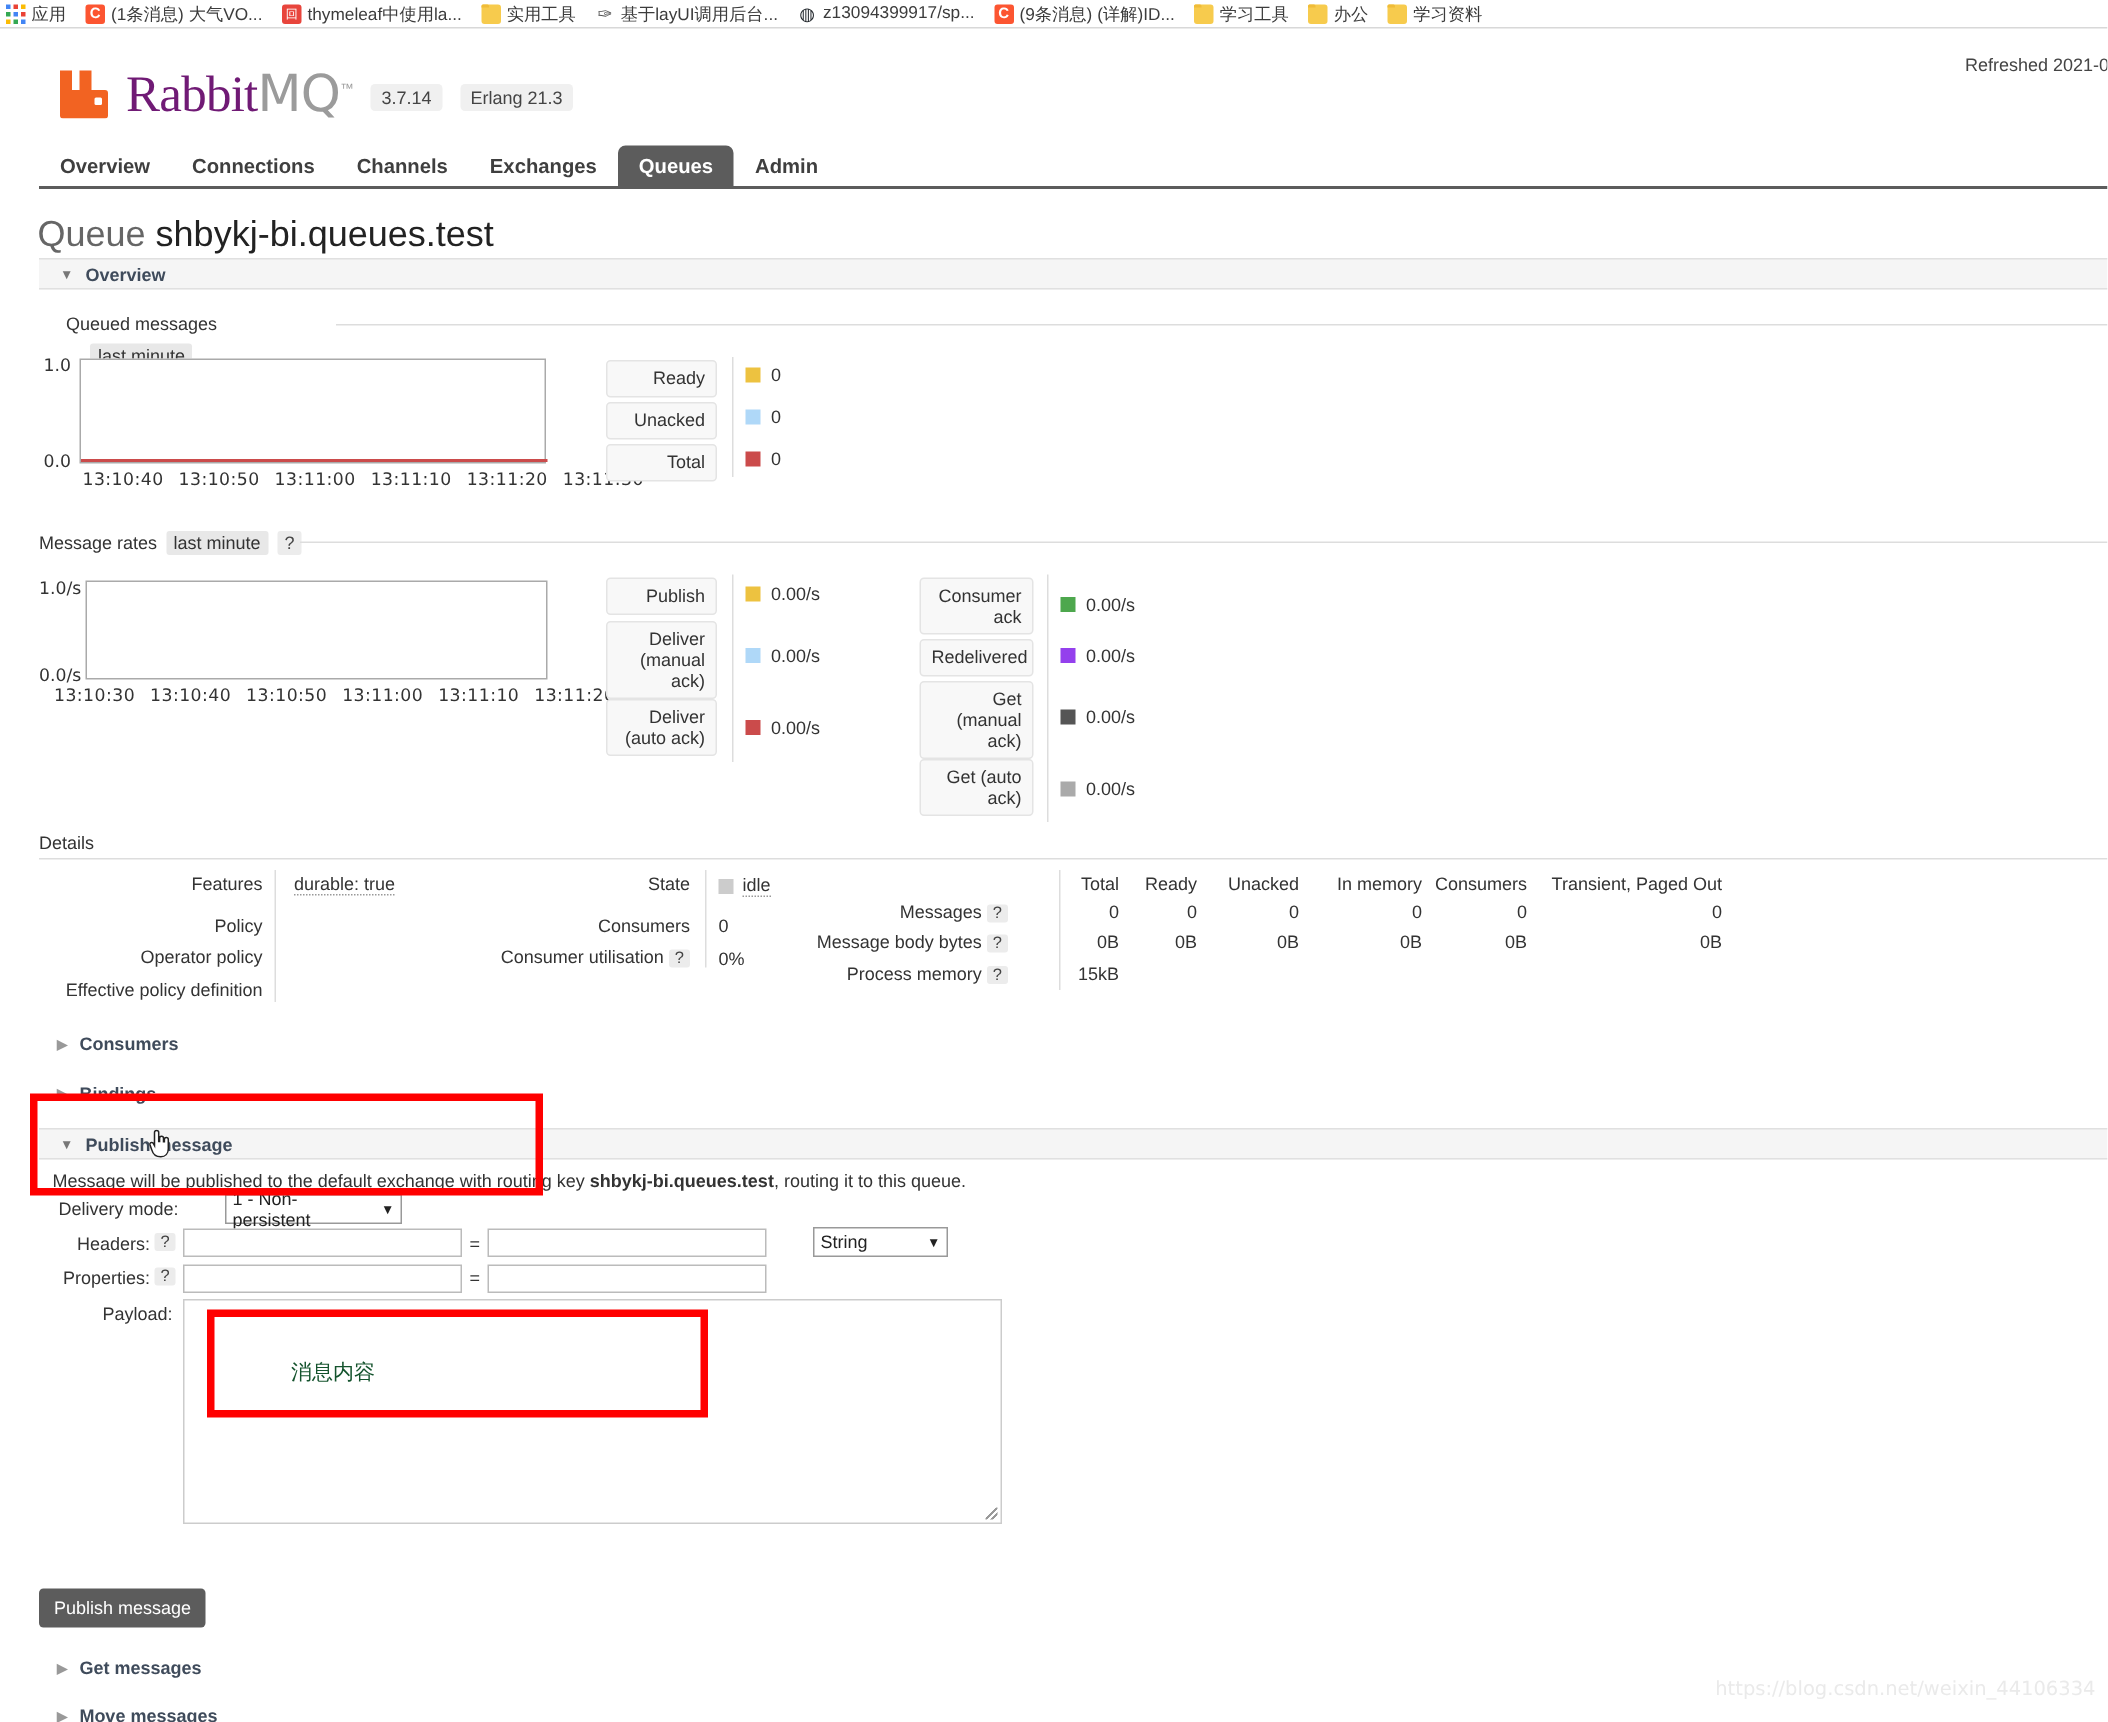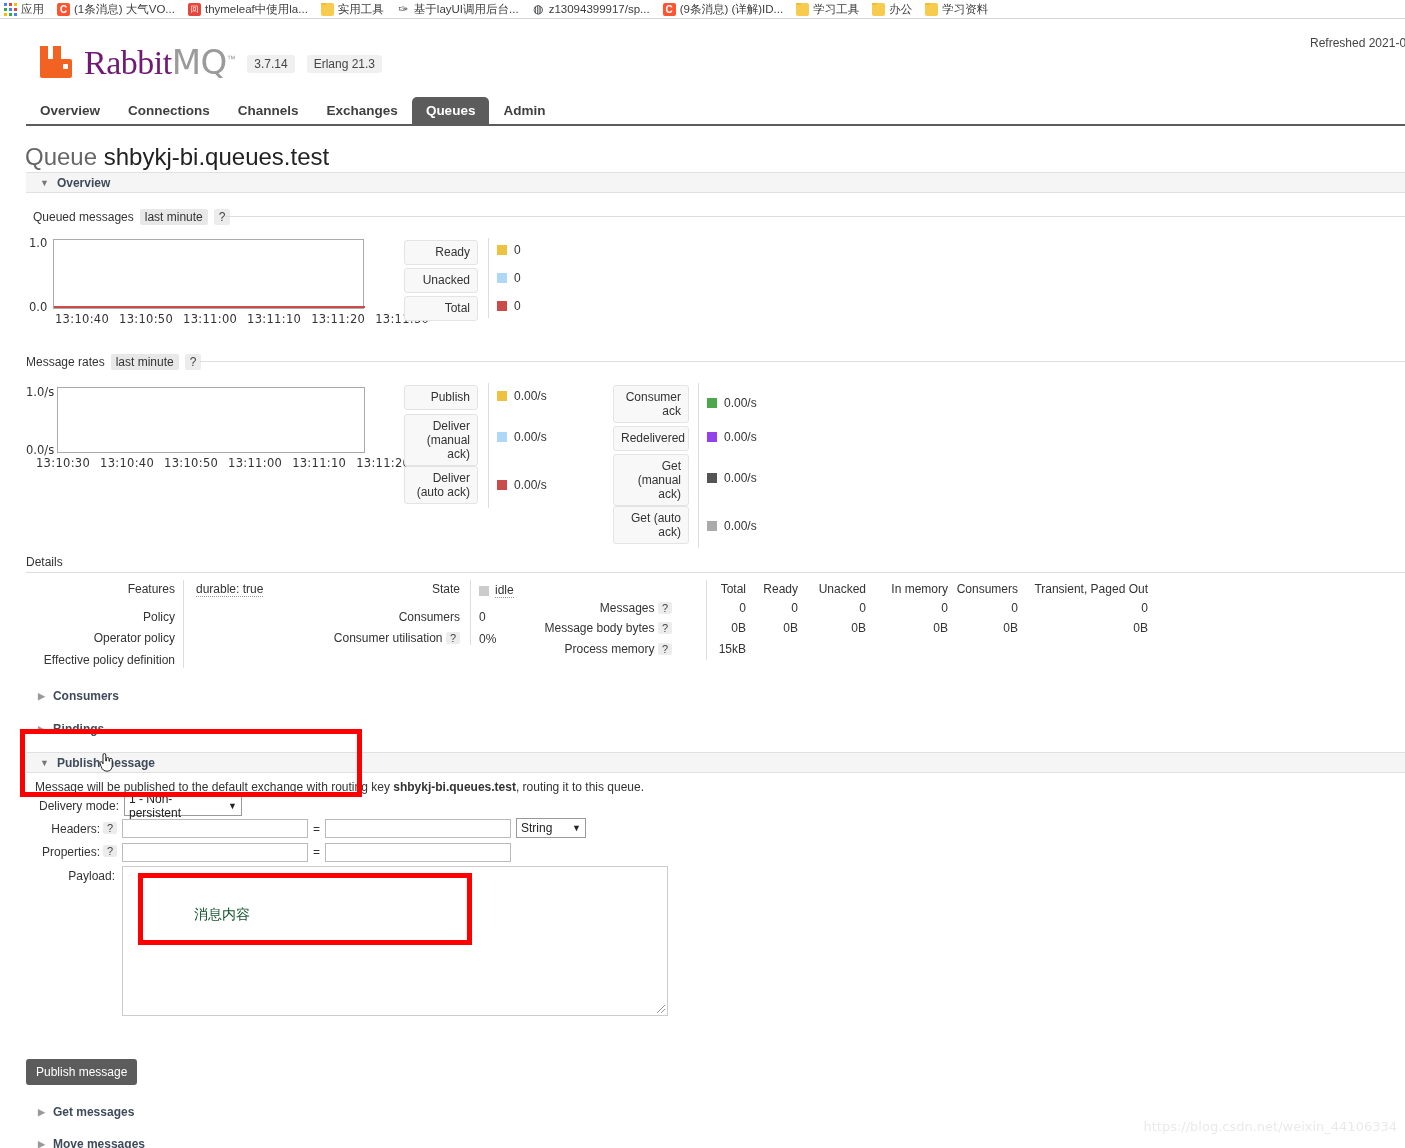--- a/index.html
+++ b/index.html
@@ -122,20 +122,21 @@
 
   
   .f-lbl { position:absolute; font-size:12px; color:#333; text-align:right; }
   .f-inp { position:absolute; border:1px solid #bbb; background:#fff; height:19px; }
   .eq { position:absolute; font-size:12px; color:#333; }
   .f-sel {
     position:absolute; border:1px solid #999; background:#fff; height:20px;
     font-size:12px; color:#222; font-family:"Liberation Sans", sans-serif;
     display:flex; align-items:center; justify-content:space-between; padding:0 4px;
     cursor:pointer;
+    margin-left:26px;
   }
   .f-sel .arw { font-size:9px; margin-left:6px; }
   #payload-area { position:absolute; border:1px solid #ccc; background:#fff; }
   #payload-area:after {
     content:""; position:absolute; right:2px; bottom:2px; width:8px; height:8px;
     background:
       linear-gradient(135deg, transparent 45%, #999 45%, #999 55%, transparent 55%),
       linear-gradient(135deg, transparent 70%, #999 70%, #999 80%, transparent 80%);
   }
   #publish-btn {
@@ -232,21 +233,21 @@
 <div id="page-title">
   <span class="q">Queue</span>
   <span class="nm">shbykj-bi.queues.test</span>
 </div>
 
 <div class="sec-bar" style="left:26px; top:172px; width:1379px;">
   <span class="caret">▼</span>
   <span>Overview</span>
 </div>
 
-<div class="sub-head" style="left:33px; top:209px;">
+<div class="sub-head" style="left:44px; top:209px;flex-direction:column;">
   <span>Queued messages</span>
   <span class="pill">last minute</span>
   <span class="qm">?</span>
 </div>
 <div class="hrule" style="left:224px; top:216px; width:1181px;"></div>
 
 <div class="axis-lbl" style="left:29px; top:236px;">1.0</div>
 <div class="axis-lbl" style="left:29px; top:300px;">0.0</div>
 <div class="chart-box" style="left:53px; top:239px; width:311px; height:70px;">
   <div class="chart-base" style="left:0px; bottom:0px; width:311px;"></div>
@@ -423,21 +424,21 @@
 <div class="f-sel" style="left:124px; top:796px; width:118px;">
   <span>1 - Non-persistent</span>
   <span class="arw">▼</span>
 </div>
 
 <div class="f-lbl" style="left:0px; top:822px; width:100px;">Headers:</div>
 <span class="qm-sm" style="position:absolute; left:103px; top:822px;">?</span>
 <div class="f-inp" style="left:122px; top:819px; width:186px;"></div>
 <div class="eq" style="left:313px; top:822px;">=</div>
 <div class="f-inp" style="left:325px; top:819px; width:186px;"></div>
-<div class="f-sel" style="left:516px; top:818px; width:70px;">
+<div class="f-sel" style="left:516px; top:818px; width:90px;">
   <span>String</span>
   <span class="arw">▼</span>
 </div>
 
 <div class="f-lbl" style="left:0px; top:845px; width:100px;">Properties:</div>
 <span class="qm-sm" style="position:absolute; left:103px; top:845px;">?</span>
 <div class="f-inp" style="left:122px; top:843px; width:186px;"></div>
 <div class="eq" style="left:313px; top:845px;">=</div>
 <div class="f-inp" style="left:325px; top:843px; width:186px;"></div>
 

